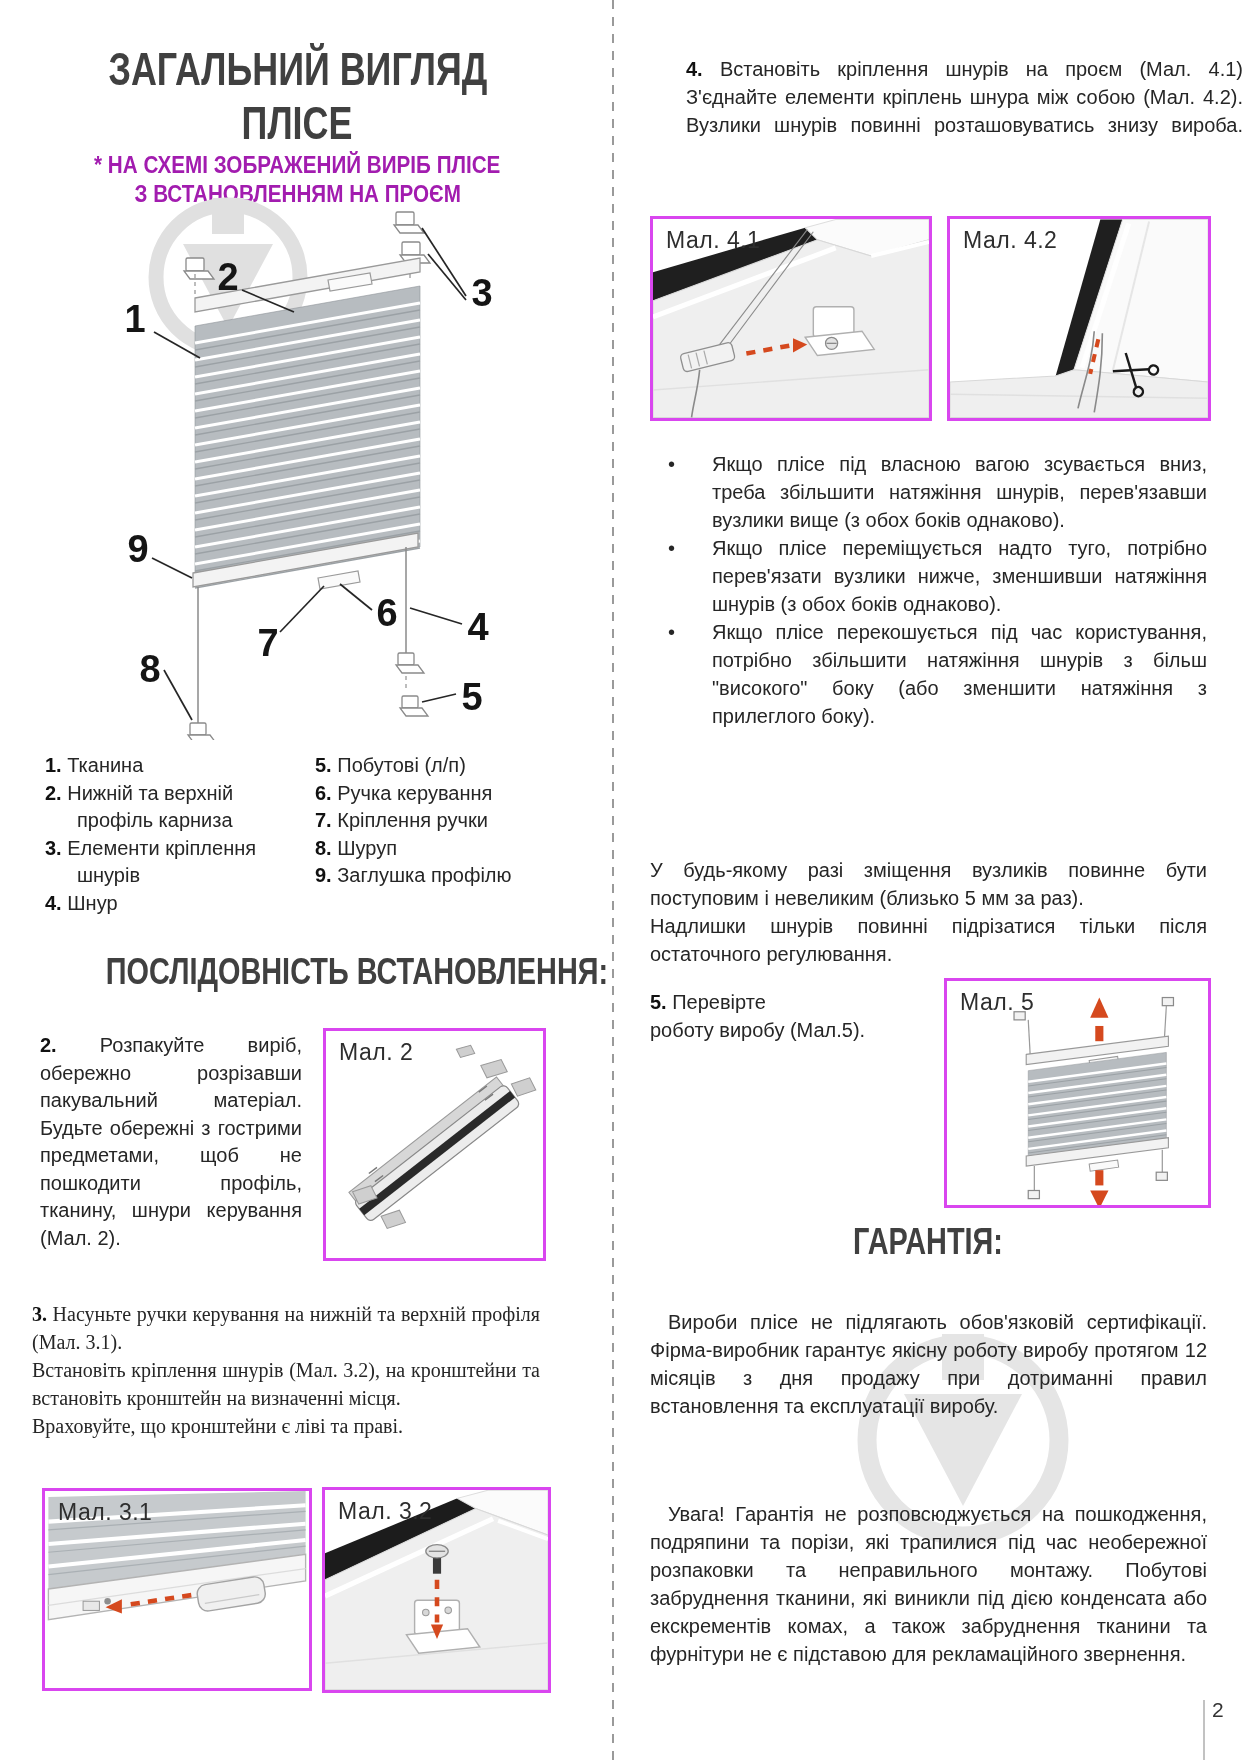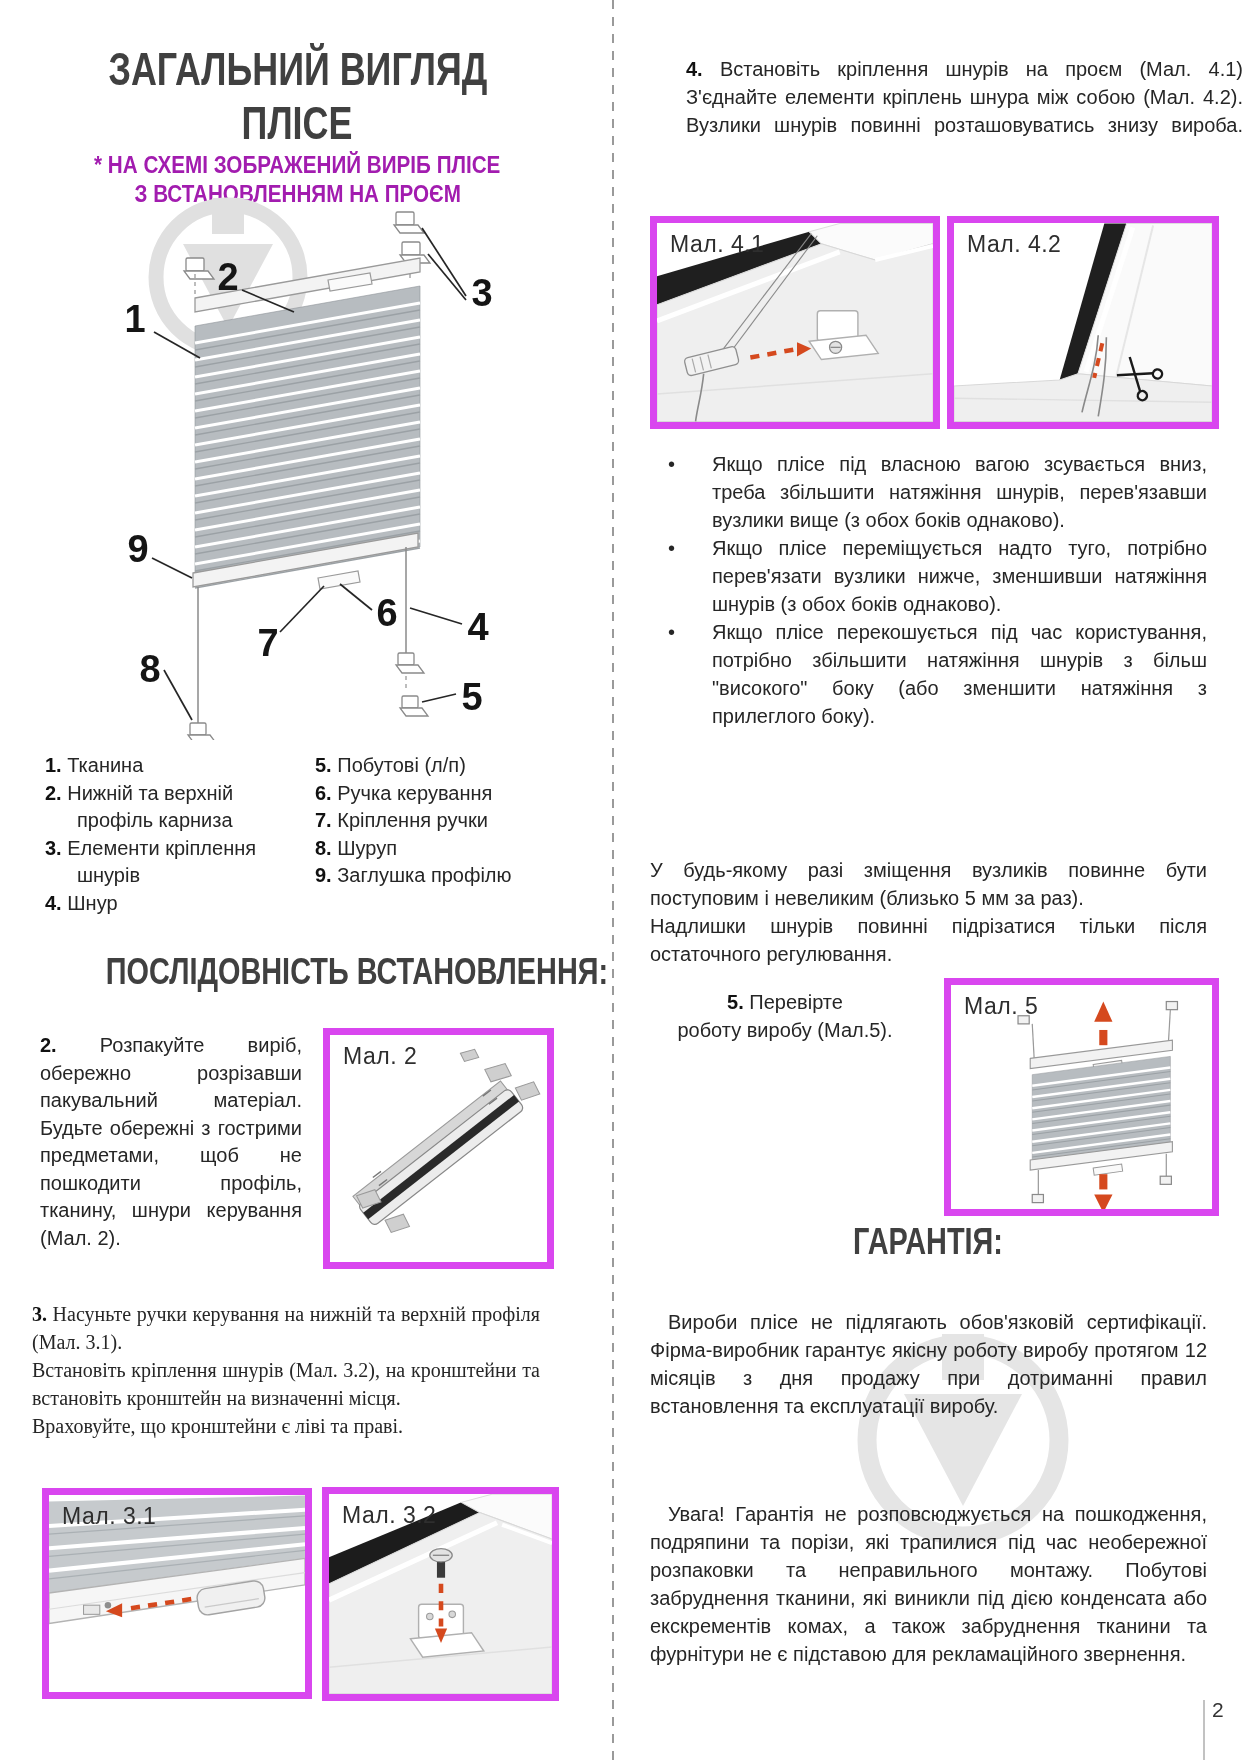--- a/index.html
+++ b/index.html
@@ -15,21 +15,21 @@
   .sechead{font-size:37px;line-height:48px;}
   .body20{font-size:20px;line-height:27.5px;}
   .body20r{font-size:20px;line-height:28px;}
   .j{text-align:justify;}
   .jl{text-align:justify;text-align-last:justify;margin-left:36px;}
   .num{font-weight:bold;color:#111;}
   .parts{font-size:20px;line-height:27.5px;}
   .part{padding-left:32px;text-indent:-32px;margin:0;}
   .bullet-row{position:relative;padding-left:62px;margin:0;}
   .bullet-dot{position:absolute;left:18px;top:0;font-size:20px;}
-  .figure{position:absolute;border:7px solid #d946ef;background:#fff;}
+  .figure{position:absolute;border:3px solid #d946ef;background:#fff;}
   .fig-label{position:absolute;left:13px;top:8px;font-size:23px;color:#2e2e2e;letter-spacing:0.5px;z-index:2;}
   .figsvg{position:absolute;left:0;top:0;width:100%;height:100%;z-index:1;}
   .divider{position:absolute;left:612px;top:0;width:2px;height:1760px;
            background:repeating-linear-gradient(to bottom,#9a9a9a 0 9px,transparent 9px 17px);}
   .footer-line{position:absolute;left:1203px;top:1700px;width:2px;height:60px;background:#c2c2c2;}
   .pagenum{position:absolute;left:1212px;top:1698px;font-size:21px;color:#333;}
   .wm{position:absolute;z-index:0;}
   .z1{z-index:1;}
   svg text.callout{font-family:"Liberation Sans",sans-serif;font-weight:bold;font-size:38px;fill:#151515;}
 </style>
@@ -180,21 +180,21 @@
       </g>
     </svg>
   </div>
 
   <div class="abs body20r" style="left:32px;top:1300px;width:508px;font-family:Liberation Serif, serif;">
     <p class="j"><span class="num">3.</span><span> Насуньте ручки керування на нижній та верхній профіля (Мал. 3.1).</span></p>
     <p class="j">Встановіть кріплення шнурів (Мал. 3.2), на кронштейни та встановіть кронштейн на визначенні місця.</p>
     <p>Враховуйте, що кронштейни є ліві та праві.</p>
   </div>
 
-  <div class="figure" style="left:42px;top:1488px;width:256px;height:197px;">
+  <div class="figure" style="left:42px;top:1488px;width:256px;height:197px;padding-left:8px;">
     <span class="fig-label">Мал. 3.1</span>
     <svg class="figsvg" viewBox="0 0 252 193">
       <polygon points="0,6 252,0 252,62 0,96" fill="#c6cacd"></polygon>
       <g stroke="#ffffff" stroke-width="4">
         <line x1="0" y1="30" x2="252" y2="14"></line>
         <line x1="0" y1="52" x2="252" y2="32"></line>
         <line x1="0" y1="74" x2="252" y2="48"></line>
       </g>
       <g stroke="#aab0b4" stroke-width="1.2">
         <line x1="0" y1="38" x2="252" y2="20"></line>
@@ -297,21 +297,21 @@
     <div class="bullet-row j"><span class="bullet-dot">•</span><span>Якщо плісе під власною вагою зсувається вниз, треба збільшити натяжіння шнурів, перев'язавши вузлики вище (з обох боків однаково).</span></div>
     <div class="bullet-row j"><span class="bullet-dot">•</span><span>Якщо плісе переміщується надто туго, потрібно перев'язати вузлики нижче, зменшивши натяжіння шнурів (з обох боків однаково).</span></div>
     <div class="bullet-row j"><span class="bullet-dot">•</span><span>Якщо плісе перекошується під час користування, потрібно збільшити натяжіння шнурів з більш "високого" боку (або зменшити натяжіння з прилеглого боку).</span></div>
   </div>
 
   <div class="abs body20r" style="left:650px;top:856px;width:557px;">
     <p class="j">У будь-якому разі зміщення вузликів повинне бути поступовим і невеликим (близько 5 мм за раз).</p>
     <p class="j">Надлишки шнурів повинні підрізатися тільки після остаточного регулювання.</p>
   </div>
 
-  <div class="abs body20r" style="left:650px;top:988px;width:270px;text-align:center;">
+  <div class="abs body20r" style="left:650px;top:988px;width:270px;">
     <p><span class="num">5.</span><span> Перевірте</span></p>
     <p>роботу виробу (Мал.5).</p>
   </div>
 
   <div class="figure" style="left:944px;top:978px;width:261px;height:224px;">
     <span class="fig-label">Мал. 5</span>
     <svg class="figsvg" viewBox="0 0 257 220">
       <defs>
         <g id="fold5">
           <line x1="80" y1="99" x2="216" y2="81" stroke="#ffffff" stroke-width="2.4"></line>

